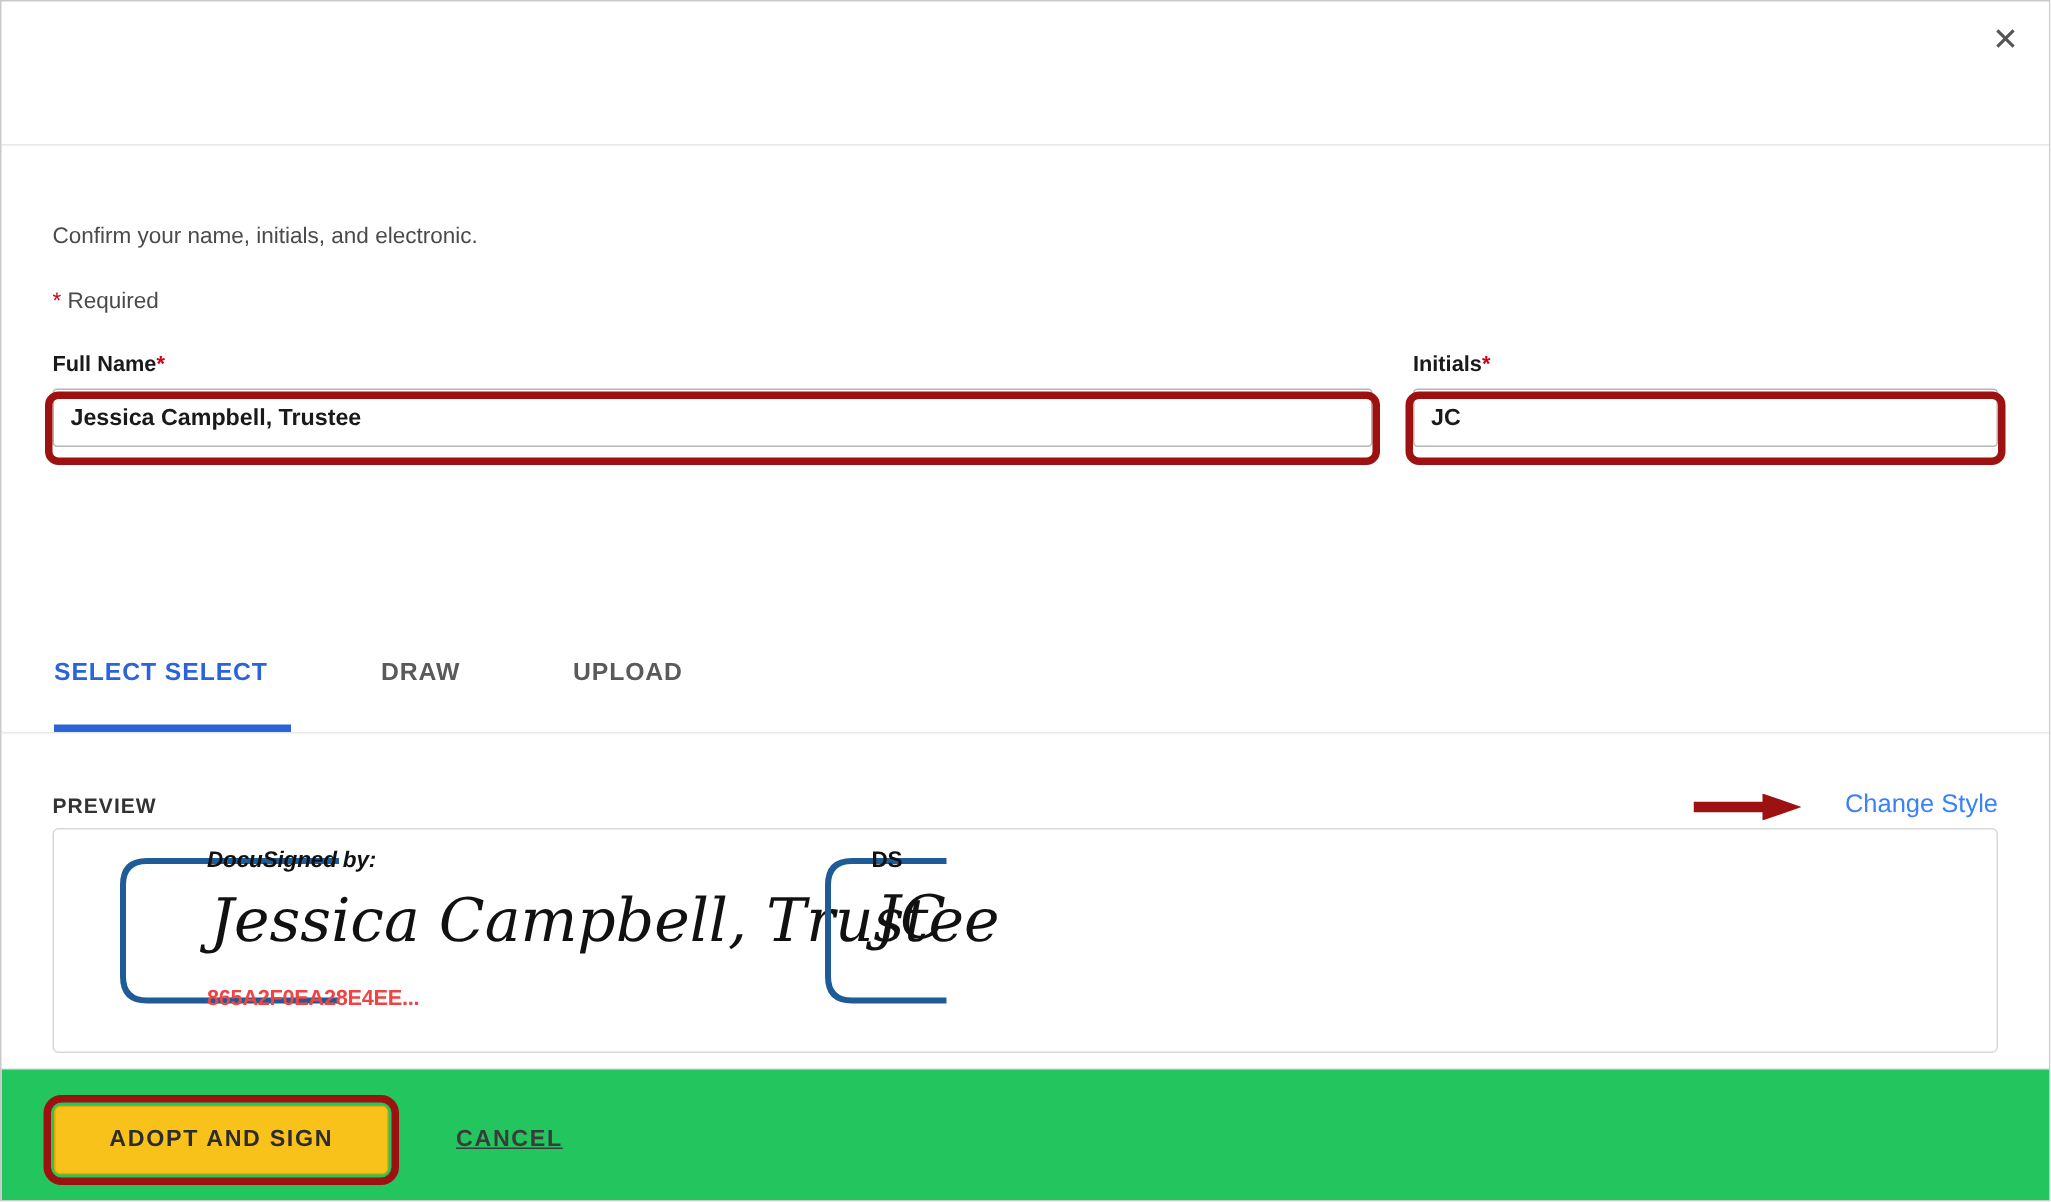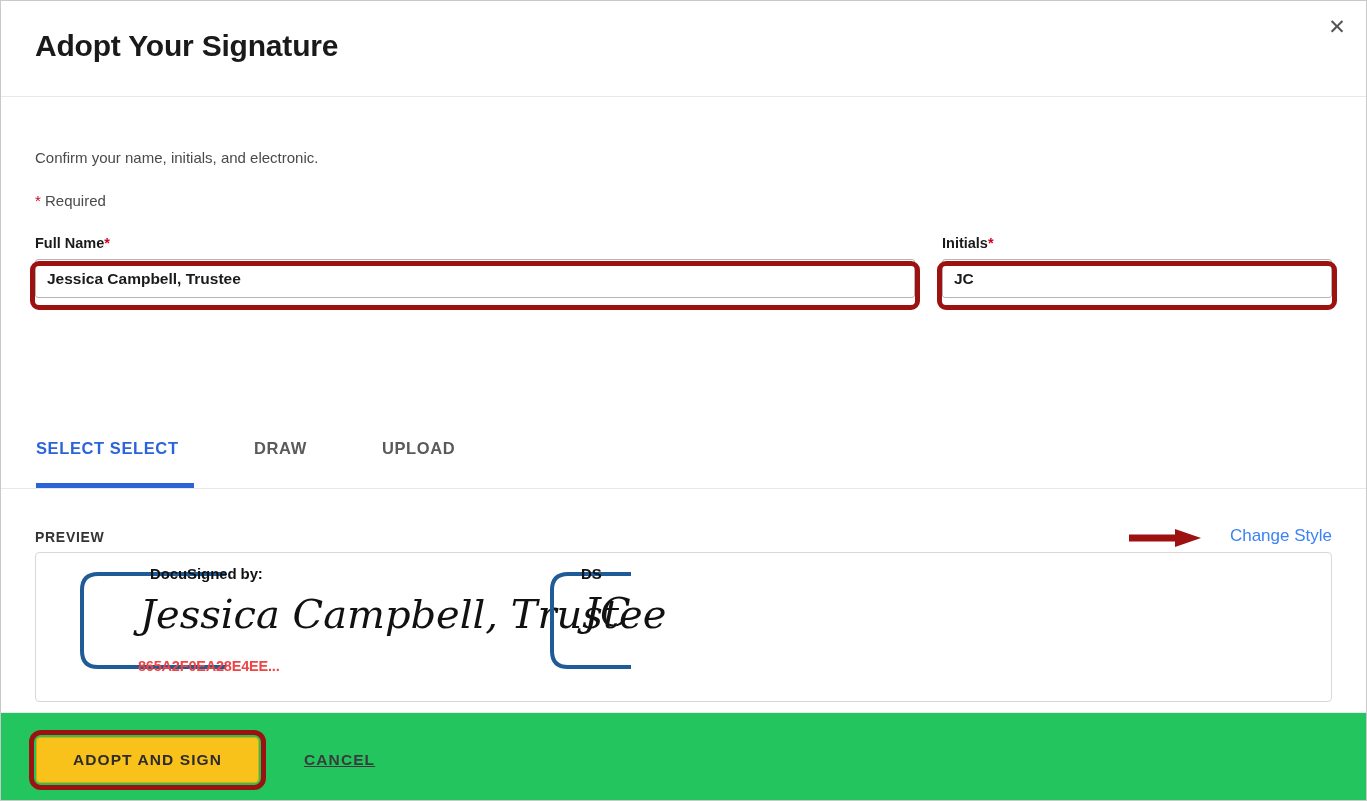--- a/index.html
+++ b/index.html
@@ -174,21 +174,21 @@
   .stamp.ini { left: 500px; top: 12px; width: 120px; height: 120px; }
 
   .stamp-top-label {
     position: absolute;
     font-size: 15px;
     font-weight: bold;
     color: #111111;
     white-space: nowrap;
     letter-spacing: -0.1px;
   }
-  .stamp.sig .stamp-top-label { left: 84px; top: 0px; }
+  .stamp.sig .stamp-top-label { left: 72px; top: 0px; font-style: italic; }
   .stamp.ini .stamp-top-label { left: 45px; top: 0px; font-size: 15px; }
 
   .stamp-hash {
     position: absolute;
     font-size: 14.5px;
     font-weight: bold;
     color: #ef4444;
     white-space: nowrap;
     letter-spacing: -0.2px;
   }
@@ -262,21 +262,20 @@
     padding: 0;
     text-decoration: underline;
   }
 </style>
 </head>
 <body>
 
 <div class="screen">
 
   <div class="dialog-header">
-    <div class="dialog-title">Adopt Your Signature</div>
     <button class="close-btn">✕</button>
   </div>
 
   <div class="dialog-body">
 
     <div class="confirm-text">Confirm your name, initials, and electronic.</div>
 
     <div class="required-note">
       <span class="req-star">*</span><span> Required</span>
     </div>

